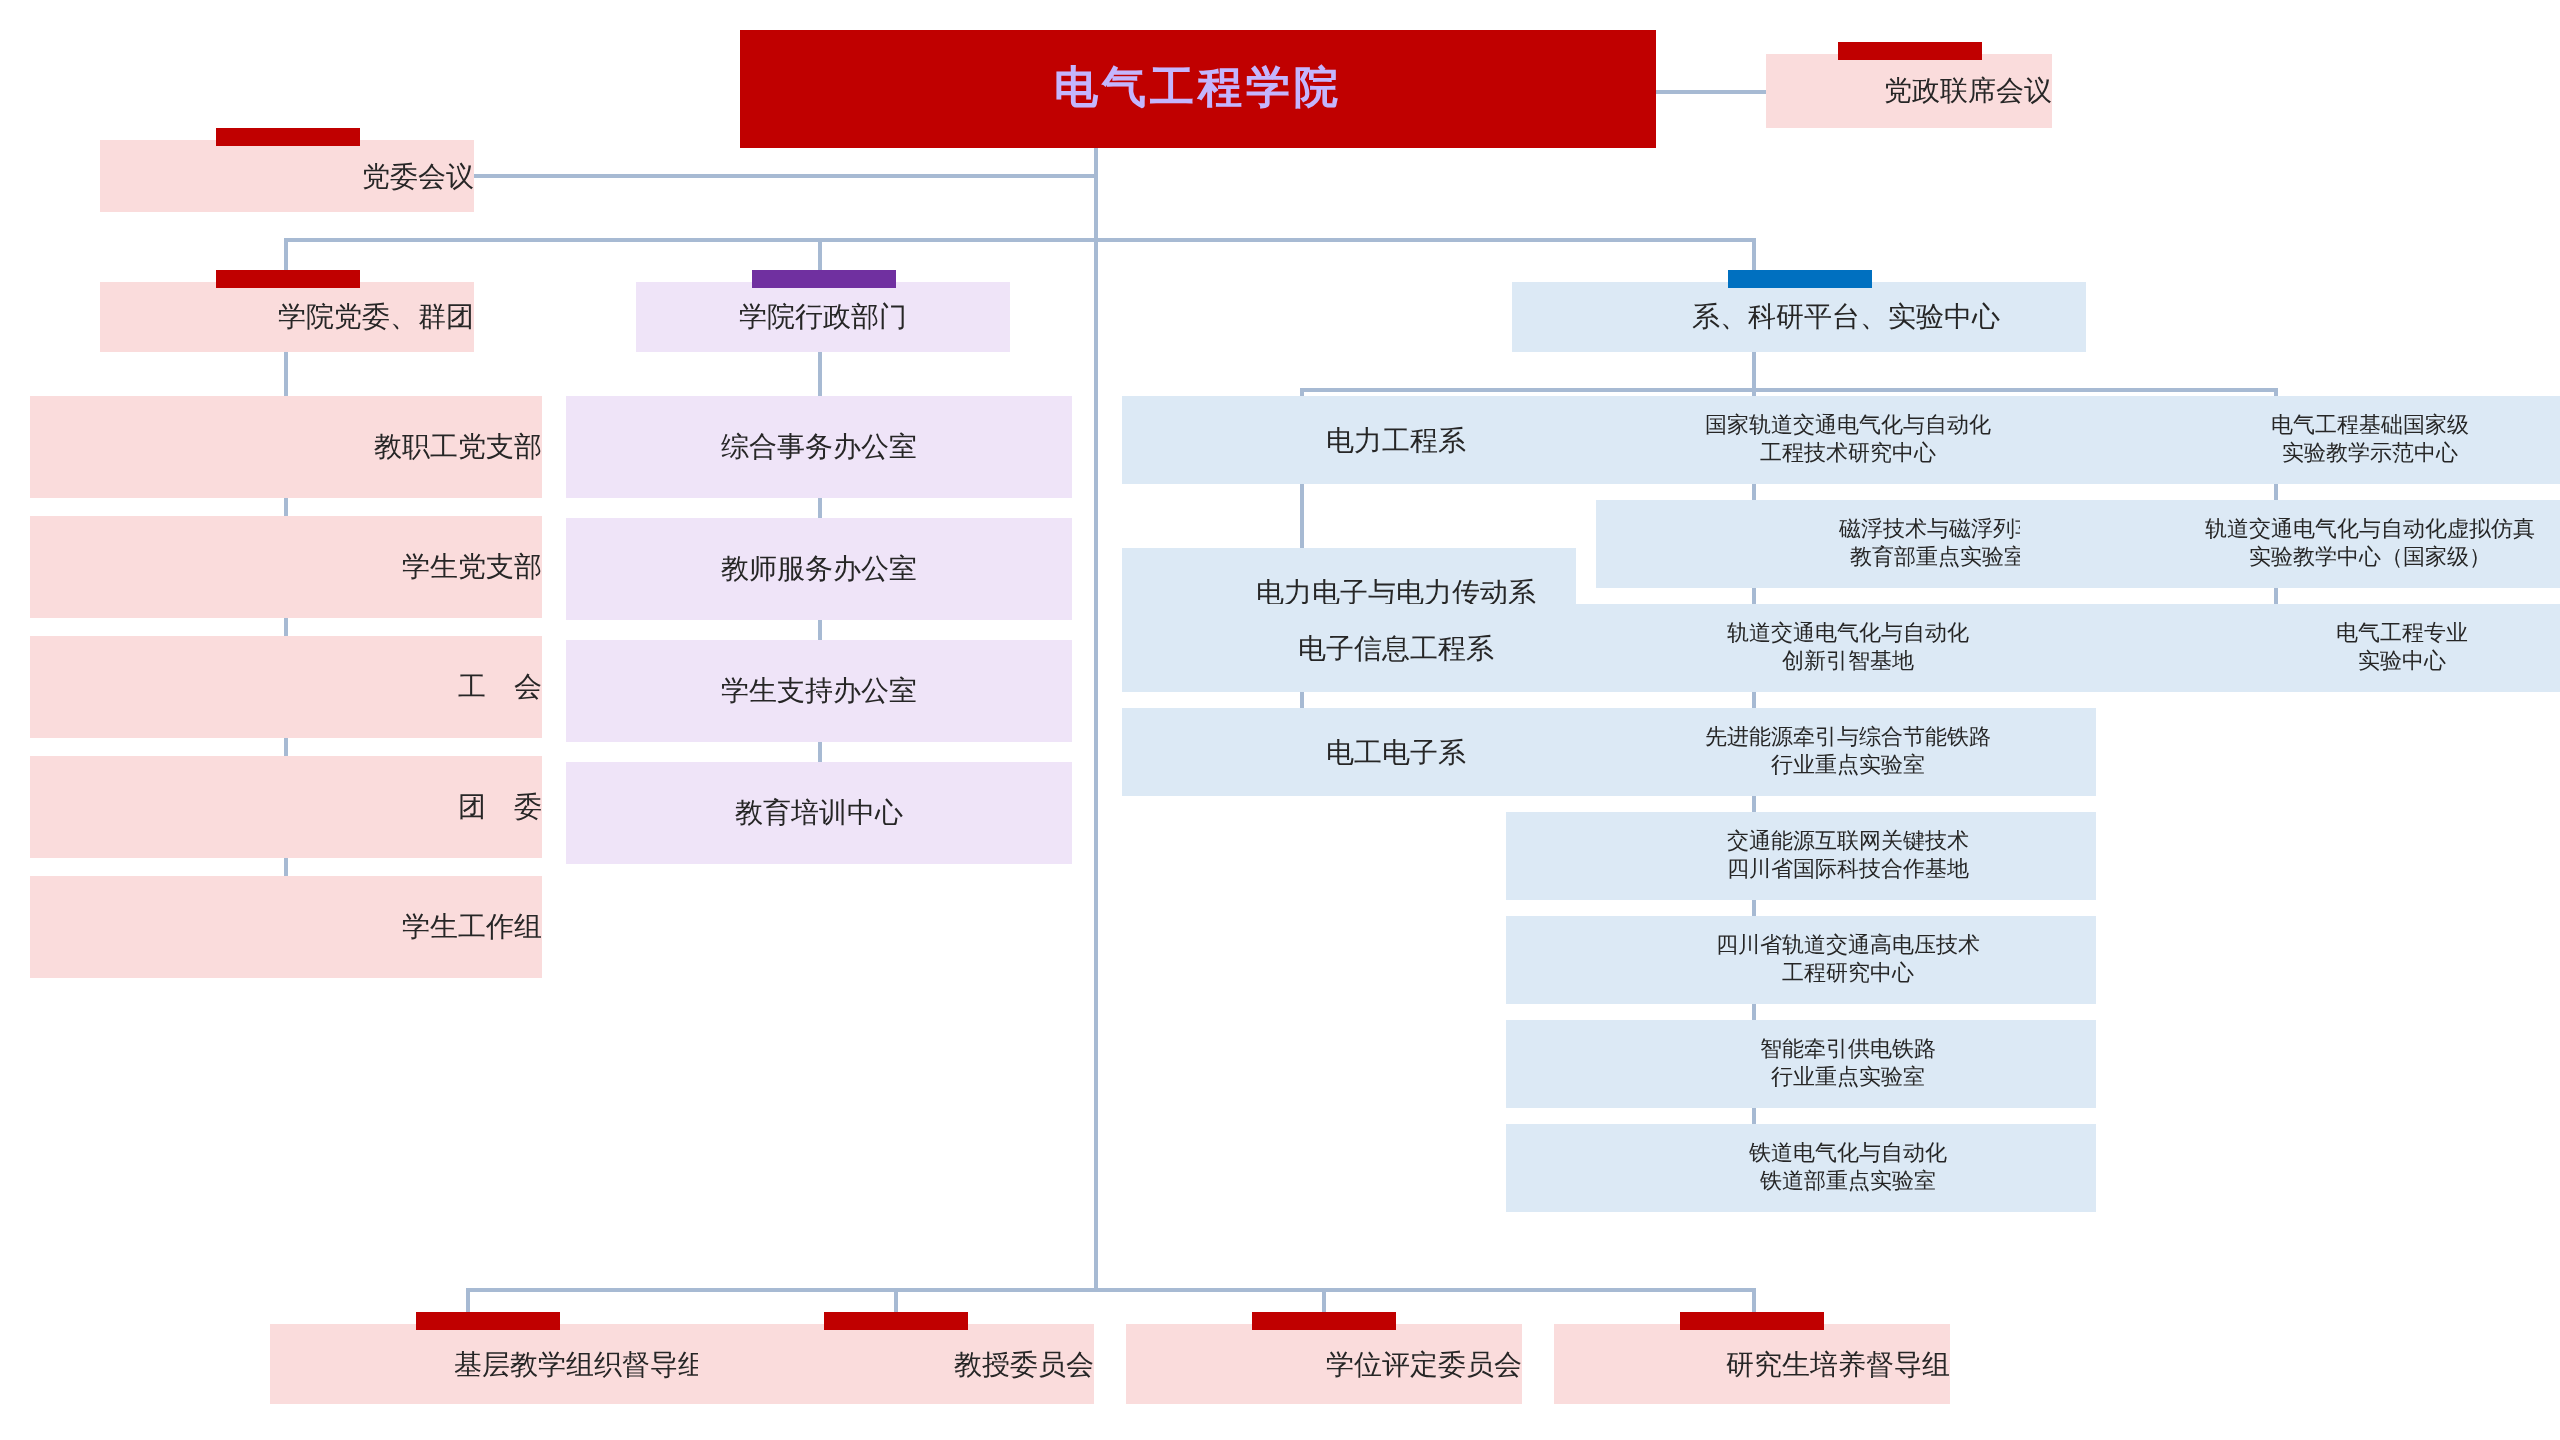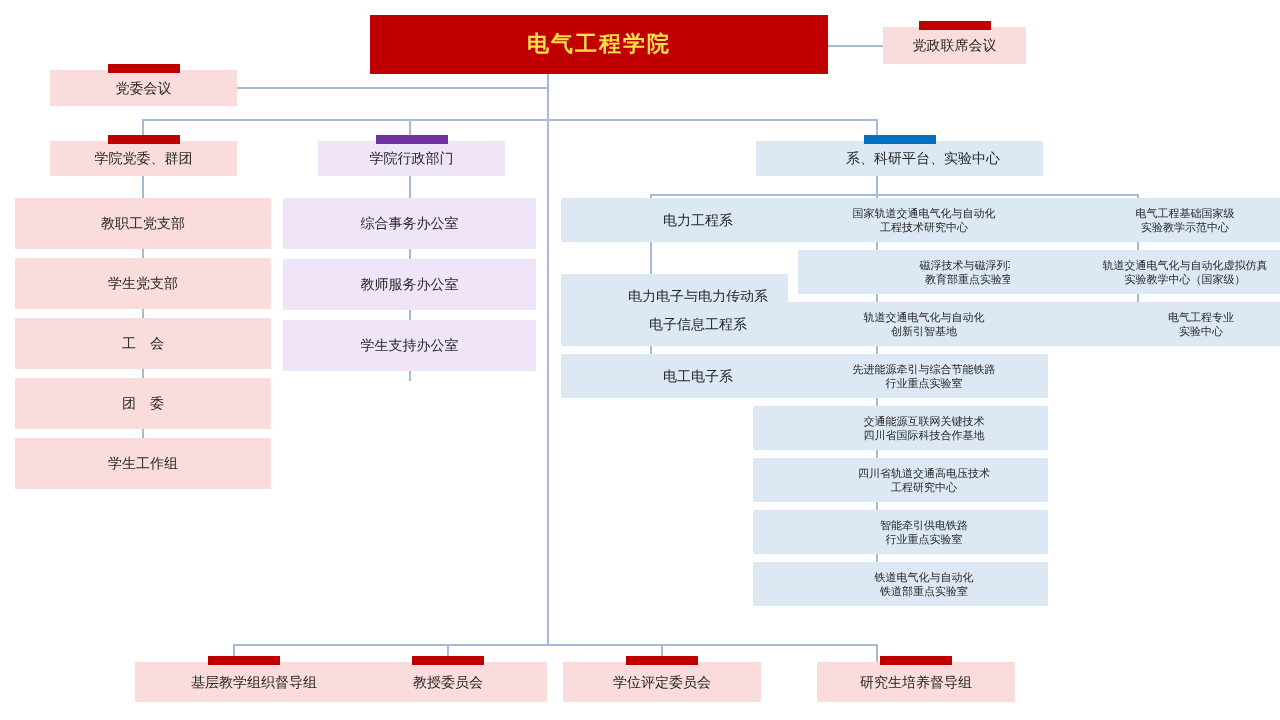--- a/index.html
+++ b/index.html
@@ -6,31 +6,31 @@
   body{font-family:"Liberation Sans","DejaVu Sans",sans-serif;}
   #canvas{position:relative;width:1280px;height:720px;background:#ffffff;overflow:hidden;}
 
   .line{position:absolute;background:var(--line,#A7BAD3);z-index:0;}
   .hline{height:2px;}
   .vline{width:2px;}
 
   .node{position:absolute;z-index:2;display:flex;align-items:center;justify-content:center;
         text-align:center;color:#262626;font-size:14px;line-height:1.3;}
   .ml{white-space:pre-line;font-size:11px;}
-  .pink{background:var(--pink-bg,#FADCDC);}
+  .pink{background:var(--pink-bg,#FADCDC);justify-content:flex-end;}
   .lav{background:var(--purple-bg,#EFE4F8);}
   .lblue{background:var(--blue-bg,#DCE9F5);padding-left:47px;}
 
   .bar{position:absolute;top:-6px;left:50%;transform:translateX(-50%);
        width:72px;height:9px;z-index:3;}
   .bar-red{background:var(--red,#C00000);}
   .bar-purple{background:var(--purple,#7030A0);}
   .bar-blue{background:var(--blue,#0070C0);}
 
-  .root-node{background:var(--red,#C00000);color:#fde047;font-weight:bold;
+  .root-node{background:var(--red,#C00000);color:#c4b5fd;font-weight:bold;
              font-size:22px;letter-spacing:2px;}
 </style>
 </head>
 <body>
 
 <div id="canvas">
 
   <div class="line vline" style="left:547px;top:74px;height:571px;"></div>
   <div class="line hline" style="left:828px;top:45px;width:55px;"></div>
   <div class="line hline" style="left:237px;top:87px;width:311px;"></div>
@@ -100,20 +100,23 @@
 
   <div class="node lav" style="left:283px;top:198px;width:253px;height:51px;">
     <span>综合事务办公室</span>
     </div>
   <div class="node lav" style="left:283px;top:259px;width:253px;height:51px;">
     <span>教师服务办公室</span>
     </div>
   <div class="node lav" style="left:283px;top:320px;width:253px;height:51px;">
     <span>学生支持办公室</span>
     </div>
+  <div class="node lav" style="left:283px;top:381px;width:253px;height:51px;">
+    <span>教育培训中心</span>
+    </div>
 
   <div class="node lblue" style="left:561px;top:198px;width:180px;height:44px;">
     <span>电力工程系</span>
     </div>
   <div class="node lblue" style="left:561px;top:250px;width:180px;height:44px;margin-top:24px;">
     <span>电力电子与电力传动系</span>
     </div>
   <div class="node lblue" style="left:561px;top:302px;width:180px;height:44px;">
     <span>电子信息工程系</span>
     </div>
@@ -161,18 +164,18 @@
     <span>基层教学组织督导组</span>
     </div>
   <div class="node pink" style="left:349px;top:662px;width:198px;height:40px;">
     <span class="bar bar-red"></span>
     <span>教授委员会</span>
     </div>
   <div class="node pink" style="left:563px;top:662px;width:198px;height:40px;">
     <span class="bar bar-red"></span>
     <span>学位评定委员会</span>
     </div>
-  <div class="node pink" style="left:777px;top:662px;width:198px;height:40px;margin-left:40px;">
+  <div class="node pink" style="left:777px;top:662px;width:198px;height:40px;">
     <span class="bar bar-red"></span>
     <span>研究生培养督导组</span>
     </div>
 
 </div>
 
 </body></html>

